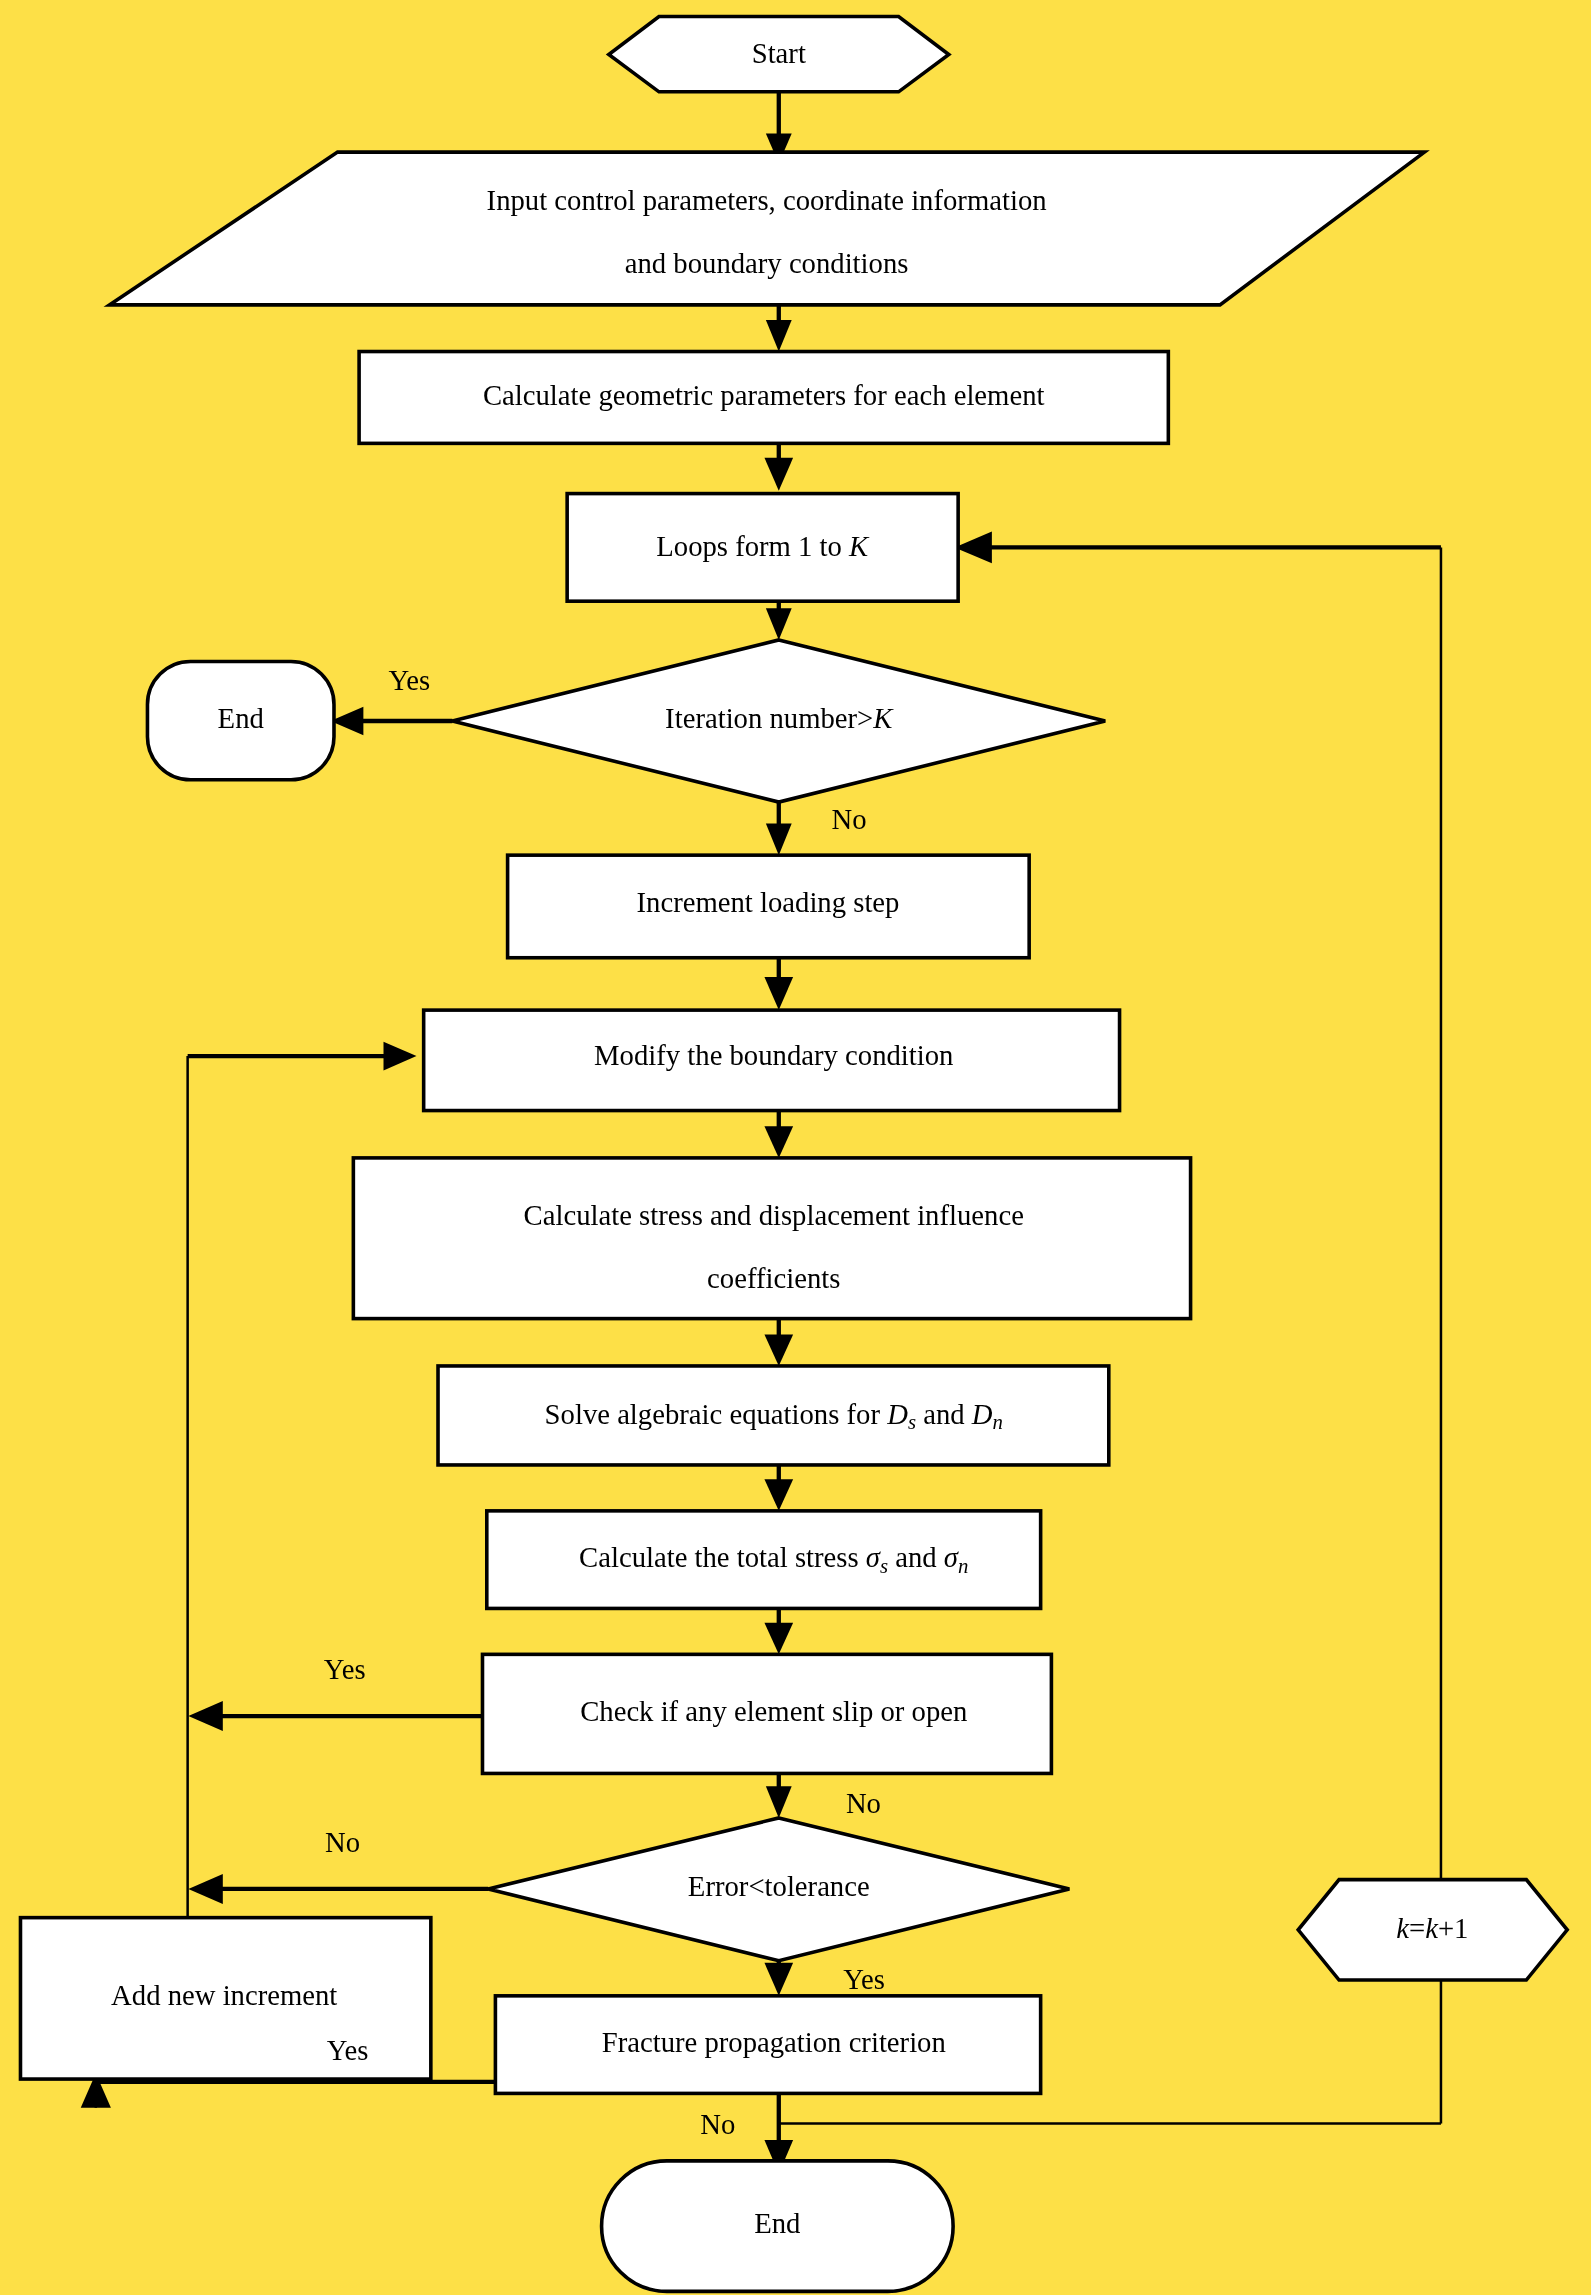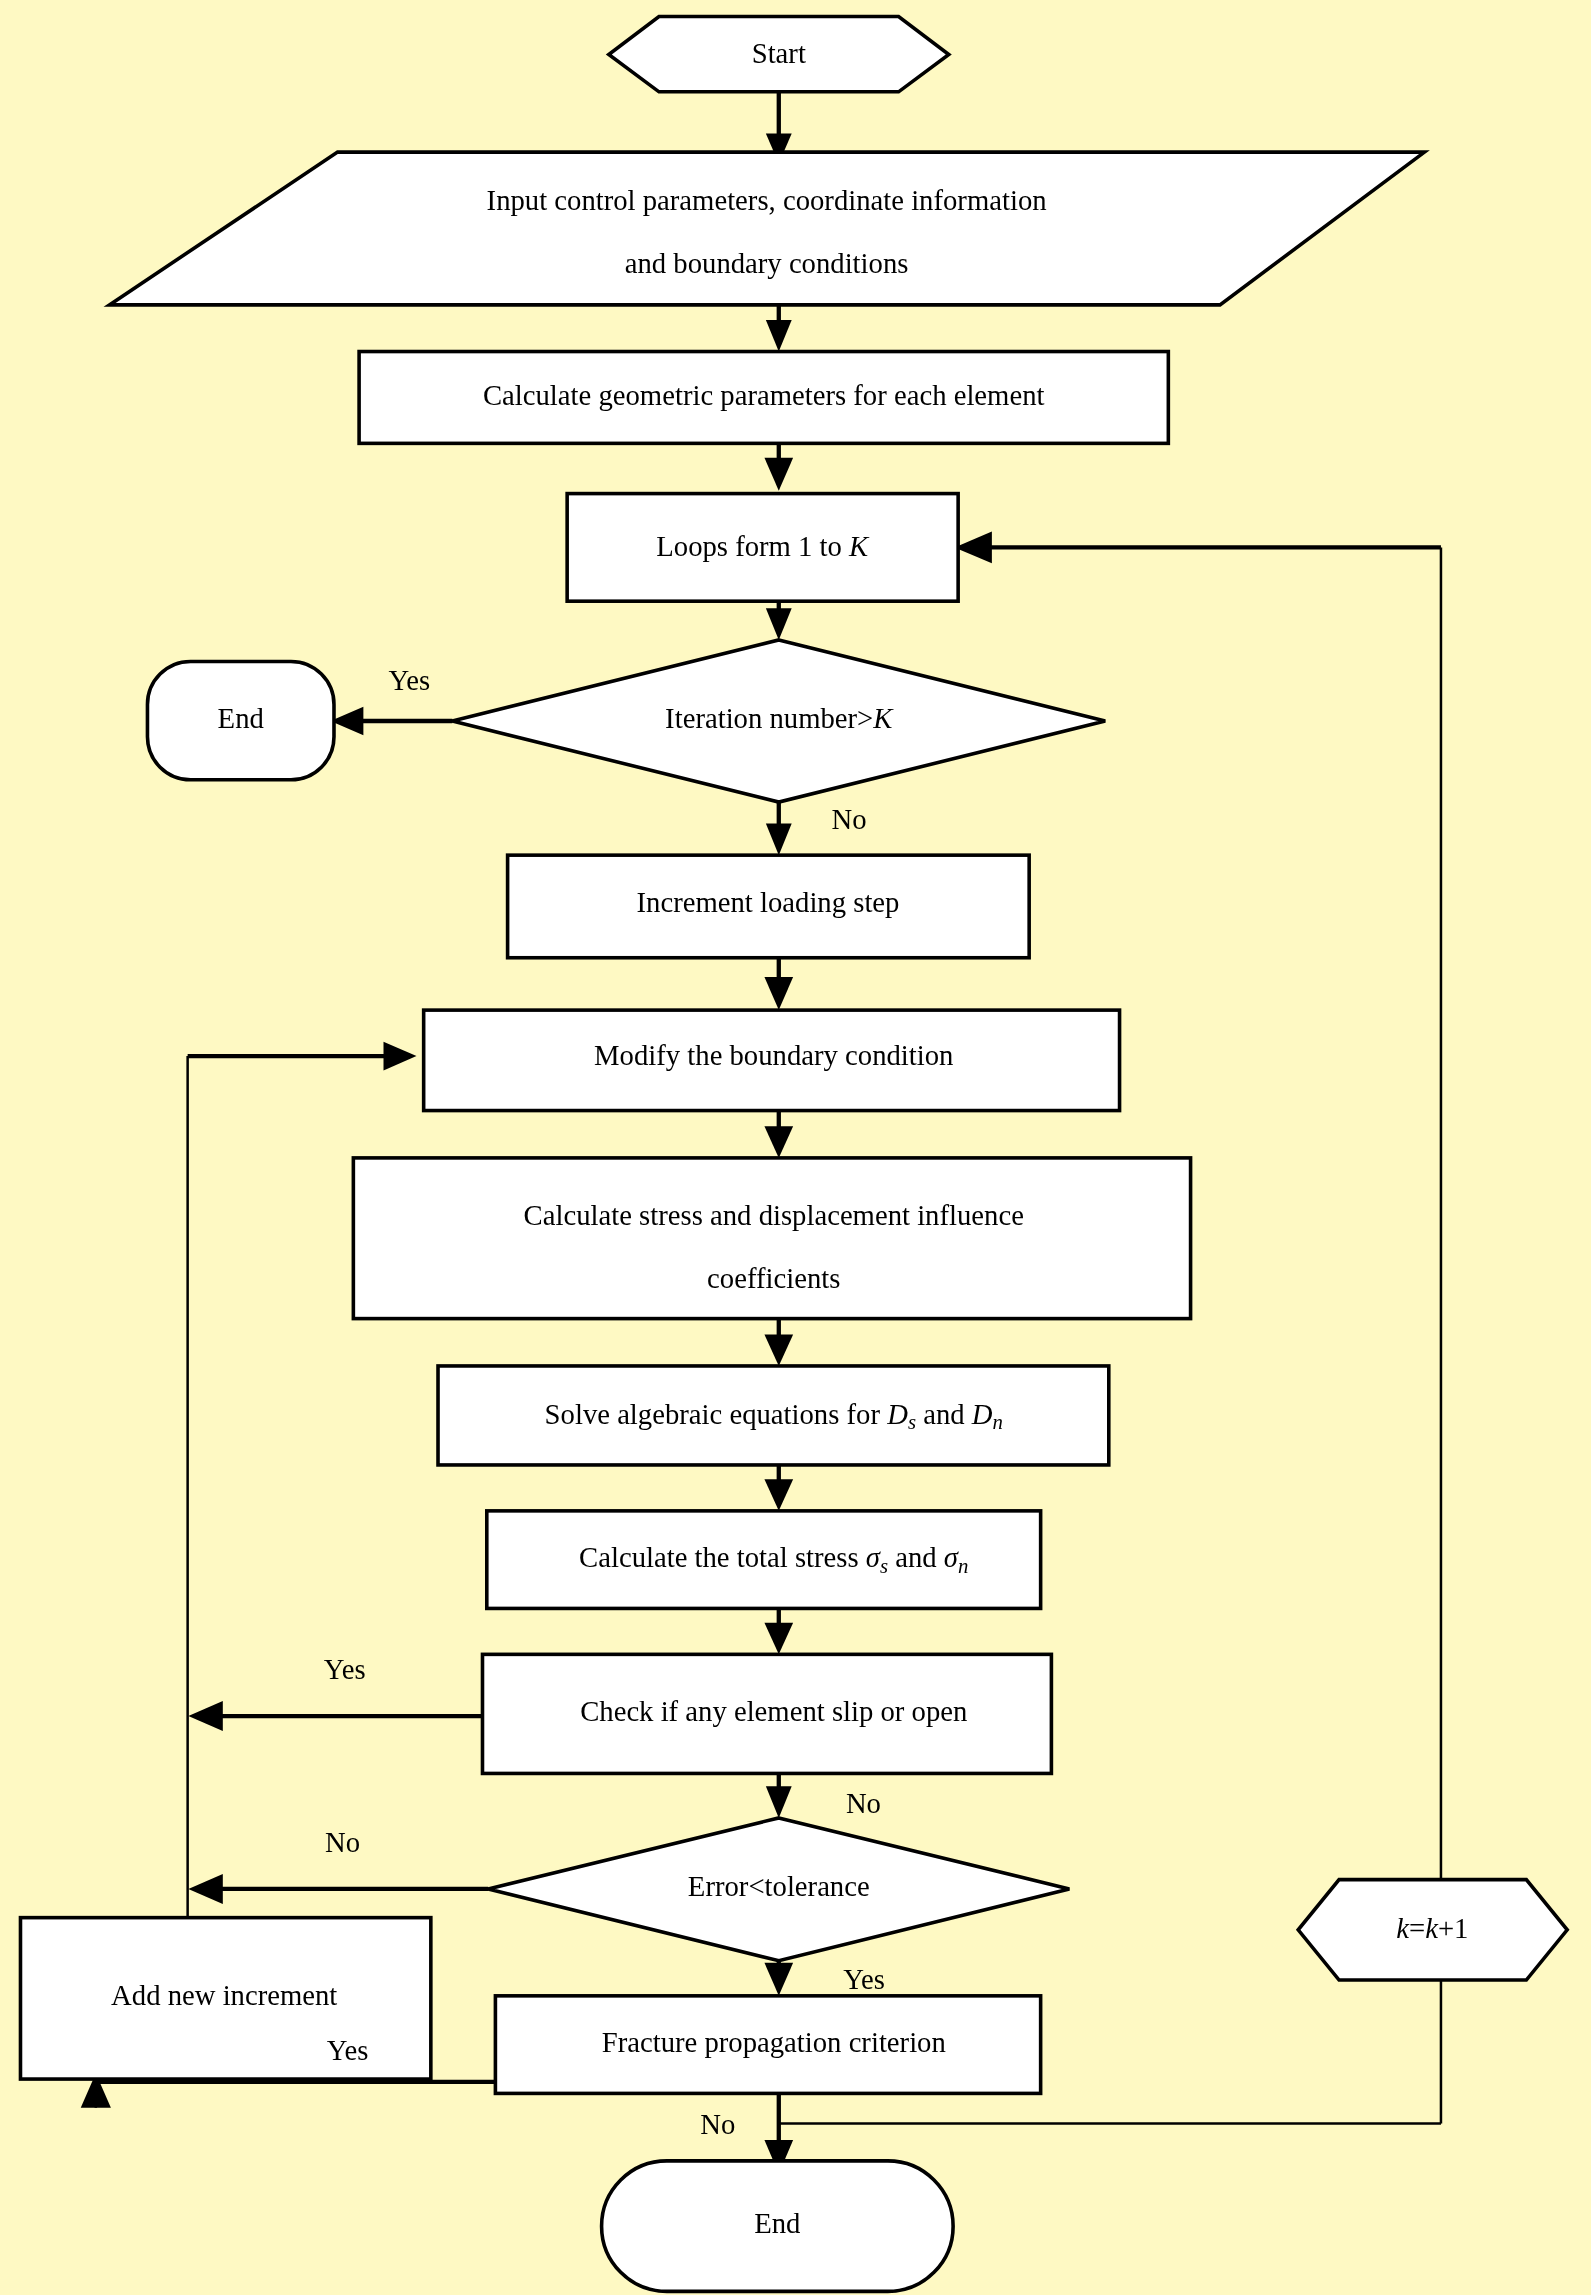--- a/index.html
+++ b/index.html
@@ -4,21 +4,21 @@
 <style>
   html, body {
     margin: 0;
     padding: 0;
     background: #ffffff;
   }
   #flow-root {
     position: relative;
     width: 1592px;
     height: 2295px;
-    background: #fef9c3;
+    background: #fde047;
     font-family: "Liberation Serif", "DejaVu Serif", serif;
   }
   svg#flow-svg {
     display: block;
     width: 1592px;
     height: 2295px;
   }
   .shape {
     fill: #ffffff;
     stroke: #000000;

